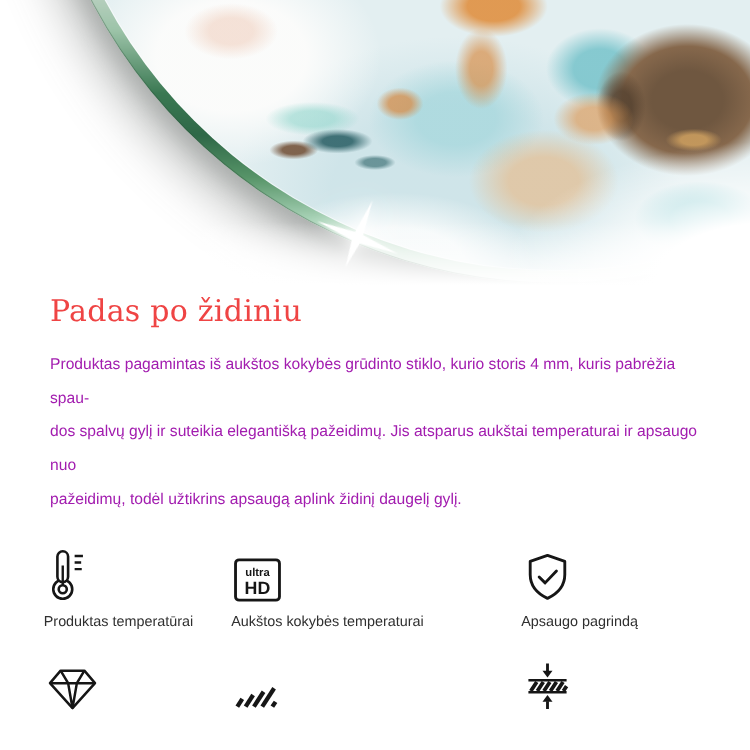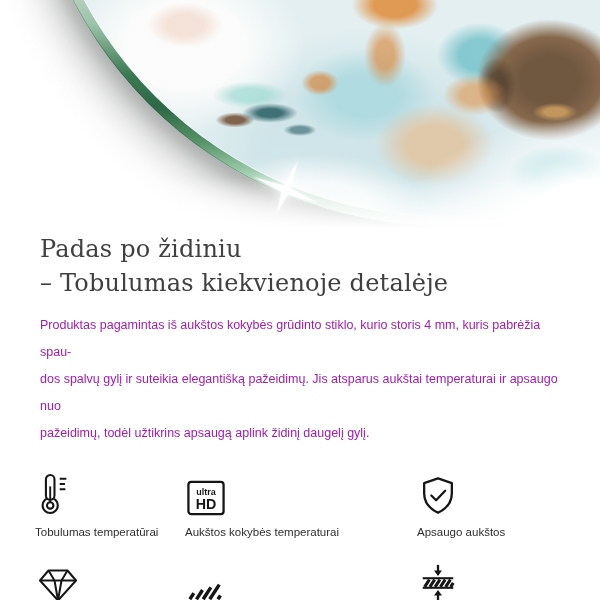--- a/index.html
+++ b/index.html
@@ -40,21 +40,21 @@
   }
   .sparkle{position:absolute;left:246px;top:150px;transform:rotate(22deg);
     filter:drop-shadow(0 0 5px rgba(255,255,255,.95)) drop-shadow(0 0 14px rgba(255,255,255,.7));}
   .hero-fade{position:absolute;inset:0;pointer-events:none;background:
     radial-gradient(ellipse 300px 155px at 615px 225px,#fff 30%,rgba(255,255,255,0) 72%),
     linear-gradient(180deg,rgba(255,255,255,0) 78%,rgba(255,255,255,.65) 91%,#fff 100%);}
 
   
   .content{padding:0 40px;}
   .title{margin:4px 0 0;font-family:"DejaVu Serif","Liberation Serif",serif;font-weight:400;
-    font-size:24px;line-height:34px;color:#404040;letter-spacing:.2px;}
+    font-size:24px;line-height:34px;color:#ef4444;letter-spacing:.2px;}
   .desc{margin-top:12px;font-size:12.5px;line-height:27px;color:#a21caf;}
 
   
   .features{margin:22px 0 0 -5px;display:grid;grid-template-columns:150px 232px 155px;row-gap:18px;}
   .feature{display:flex;flex-direction:column;align-items:flex-start;}
   .f-icon{height:48px;display:flex;align-items:flex-end;justify-content:center;}
   .f-label{margin-top:8px;font-size:11.5px;line-height:14px;color:#2f2f2f;white-space:nowrap;}
   .ic{stroke:#161616;fill:none;}
   .ic text{stroke:none;fill:#161616;font-family:"Liberation Sans",sans-serif;}
 </style>
@@ -70,63 +70,62 @@
     <svg class="sparkle" width="80" height="80" viewBox="0 0 80 80">
       <path d="M40 8 L43.5 36.5 L75 40 L43.5 43.5 L40 66 L36.5 43.5 L5 40 L36.5 36.5 Z" fill="#ffffff"></path>
     </svg>
     <div class="hero-fade"></div>
   </div>
 
   <div class="content">
 
     <h1 class="title">
       <span>Padas po židiniu</span><br>
-      <span>– Tobulumas kiekvienoje detalėje</span>
     </h1>
 
     <div class="desc">
       <div>Produktas pagamintas iš aukštos kokybės grūdinto stiklo, kurio storis 4 mm, kuris pabrėžia spau-</div>
       <div>dos spalvų gylį ir suteikia elegantišką pažeidimų. Jis atsparus aukštai temperaturai ir apsaugo nuo</div>
       <div>pažeidimų, todėl užtikrins apsaugą aplink židinį daugelį gylį.</div>
     </div>
 
     <div class="features">
 
       <div class="feature">
         <div class="f-icon">
           <svg class="ic" width="38" height="46" viewBox="0 0 40 46">
             <circle cx="16" cy="35" r="8" fill="#fff" stroke-width="2.2"></circle>
             <rect x="11.5" y="3" width="9" height="26" rx="4.5" fill="#fff" stroke-width="2.2"></rect>
             <line x1="16" y1="15" x2="16" y2="31.6" stroke-width="2"></line>
             <circle cx="16" cy="35" r="3.4" stroke-width="2.2"></circle>
             <path d="M26 7 H33 M26 12.5 H31.5 M26 18 H32" stroke-width="2"></path>
           </svg>
         </div>
-        <div class="f-label">Tobulumas temperatūrai</div>
+        <div class="f-label">Produktas temperatūrai</div>
       </div>
 
       <div class="feature">
         <div class="f-icon">
           <svg class="ic" width="42" height="38" viewBox="0 0 44 40">
             <rect x="3.5" y="3" width="37" height="34" rx="3" stroke-width="2.4"></rect>
             <text x="22" y="16.5" text-anchor="middle" font-size="9.5" font-weight="700">ultra</text>
             <text x="22" y="31.5" text-anchor="middle" font-size="15" font-weight="700">HD</text>
           </svg>
         </div>
         <div class="f-label">Aukštos kokybės temperaturai</div>
       </div>
 
       <div class="feature">
         <div class="f-icon">
           <svg class="ic" width="42" height="42" viewBox="0 0 44 44">
             <path d="M22 3.5 L36.5 8.5 V19.5 C36.5 28.5 31 35.3 22 39.5 C13 35.3 7.5 28.5 7.5 19.5 V8.5 Z" stroke-width="2.4" stroke-linejoin="round"></path>
             <path d="M15 21.5 L20 26.5 L29.5 16.5" stroke-width="2.4" stroke-linecap="round" stroke-linejoin="round"></path>
           </svg>
         </div>
-        <div class="f-label">Apsaugo aukštos</div>
+        <div class="f-label">Apsaugo pagrindą</div>
       </div>
 
       <div class="feature">
         <div class="f-icon">
           <svg class="ic" width="46" height="40" viewBox="0 0 46 40">
             <path d="M13.5 5.5 H32.5 L41 15.5 L23 35.5 L5 15.5 Z" stroke-width="2" stroke-linejoin="round"></path>
             <path d="M5 15.5 H41 M13.5 5.5 L19.5 15.5 M32.5 5.5 L26.5 15.5 M19.5 15.5 L23 35.5 M26.5 15.5 L23 35.5" stroke-width="2" stroke-linejoin="round"></path>
           </svg>
         </div>
 

